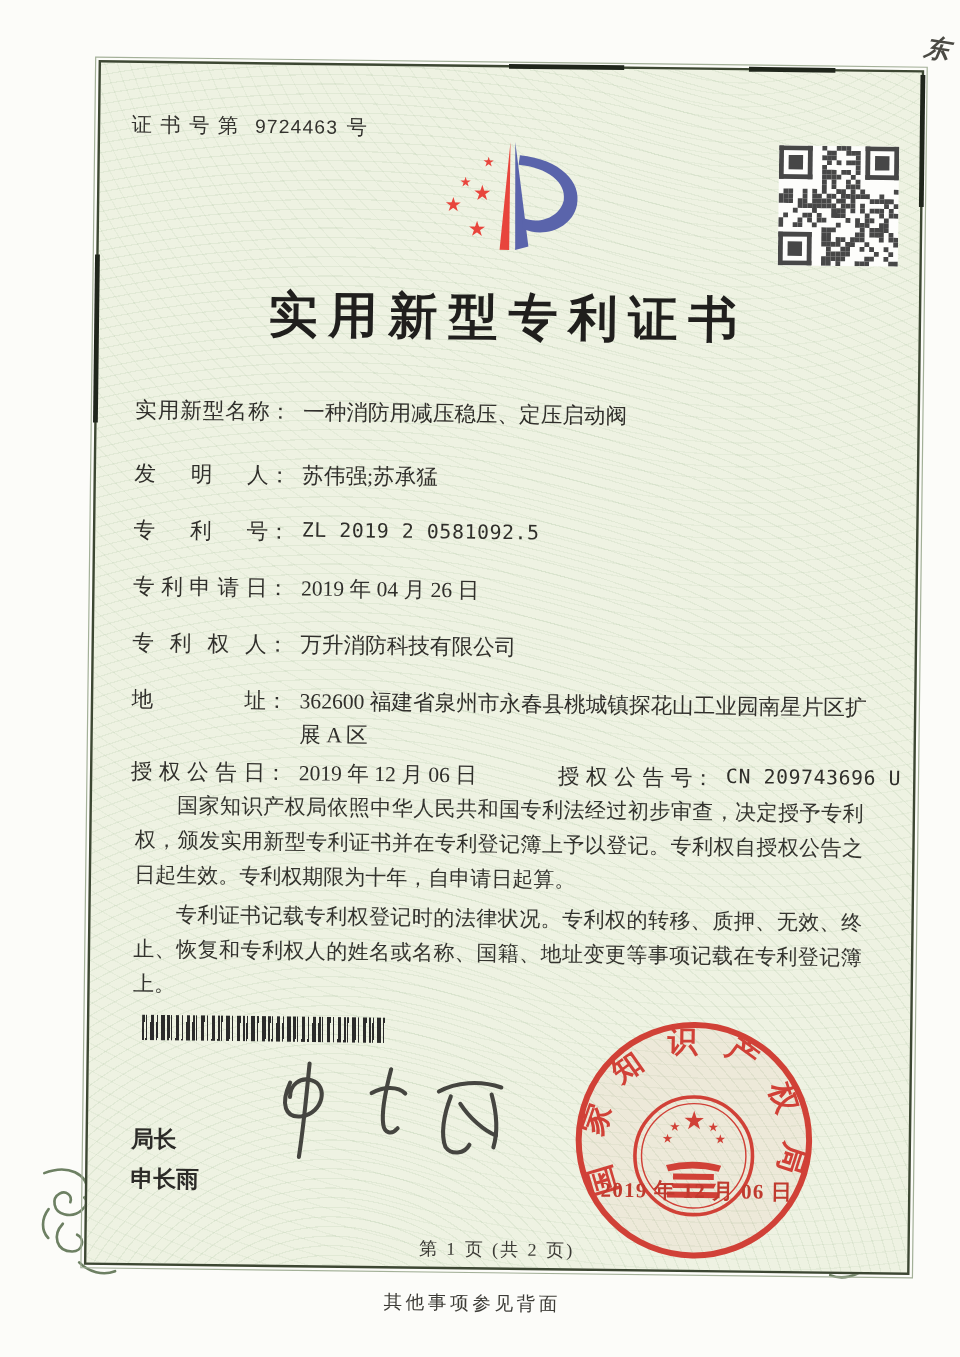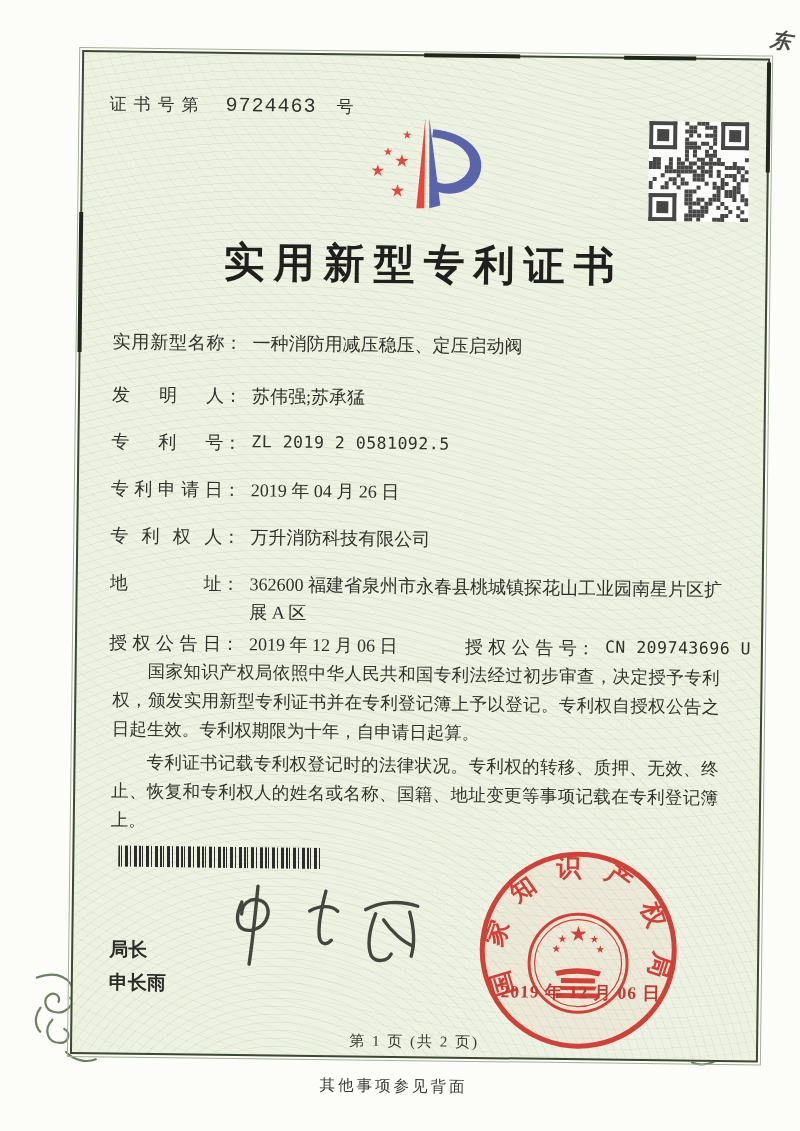--- a/index.html
+++ b/index.html
@@ -17,21 +17,21 @@
     border:2px solid #3d4733;outline:1px solid #a3b098;outline-offset:2px;
     background-color:#eef2e2;
     background-image:
       repeating-radial-gradient(circle at 30% 112%, rgba(120,160,110,0.11) 0 1px, rgba(0,0,0,0) 1px 8px),
       repeating-radial-gradient(circle at 78% -18%, rgba(120,160,110,0.08) 0 1px, rgba(0,0,0,0) 1px 10px);
   }
   .art{position:absolute;background:#20261c;}
   
   .cert-number{position:absolute;left:26px;top:40px;font-size:17px;color:#33322e;white-space:nowrap;}
   .cert-number .cn{letter-spacing:7px;}
-  .cert-number .num{font-family:Liberation Mono, monospace;font-size:20px;letter-spacing:1px;margin:0 20px;}
+  .cert-number .num{font-family:Liberation Sans, sans-serif;font-size:16px;letter-spacing:1px;margin:0 7px;}
   .logo{position:absolute;left:256px;top:54px;width:176px;height:122px;}
   .qr{position:absolute;right:18px;top:62px;width:100px;height:100px;background:#fdfdfb;}
   .title{
     position:absolute;left:0;top:181px;width:100%;text-align:center;
     font-size:41px;font-weight:600;letter-spacing:9px;color:#201f1d;white-space:nowrap;
   }
   
   .fields{position:absolute;left:32px;top:276px;width:630px;font-size:18px;color:#302f2b;}
   .row{display:flex;align-items:flex-start;margin-bottom:21px;line-height:1.45;}
   .row-name{margin-bottom:27px;}

